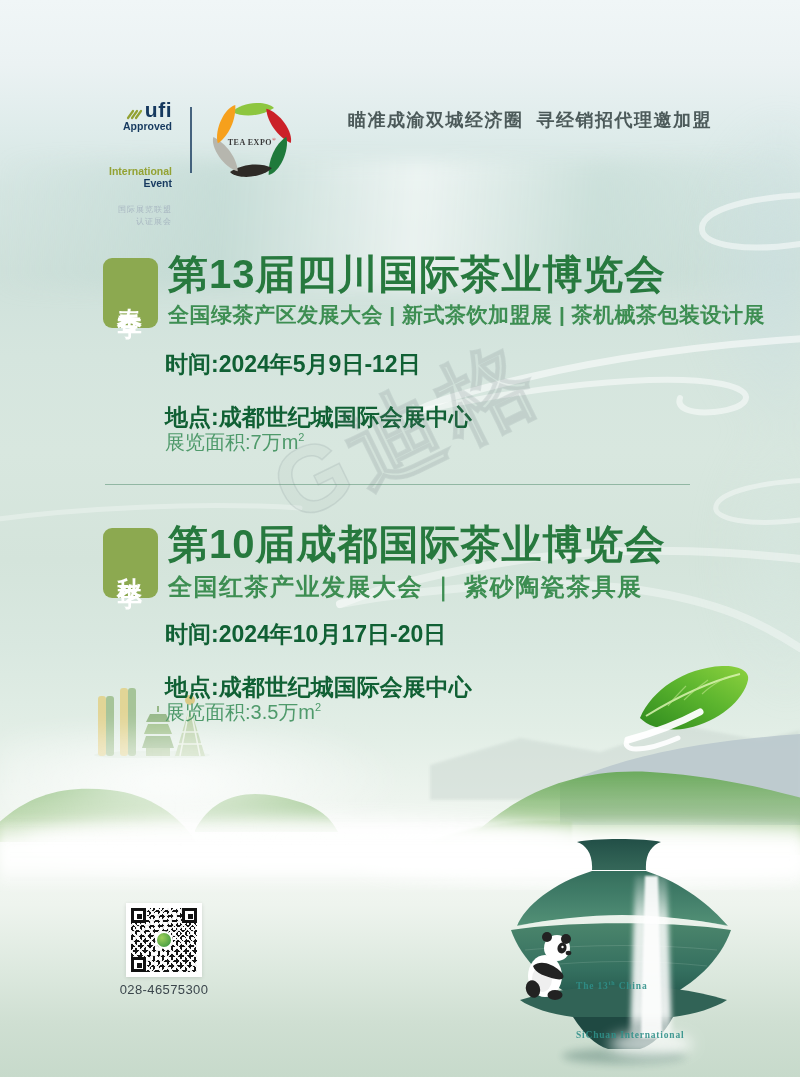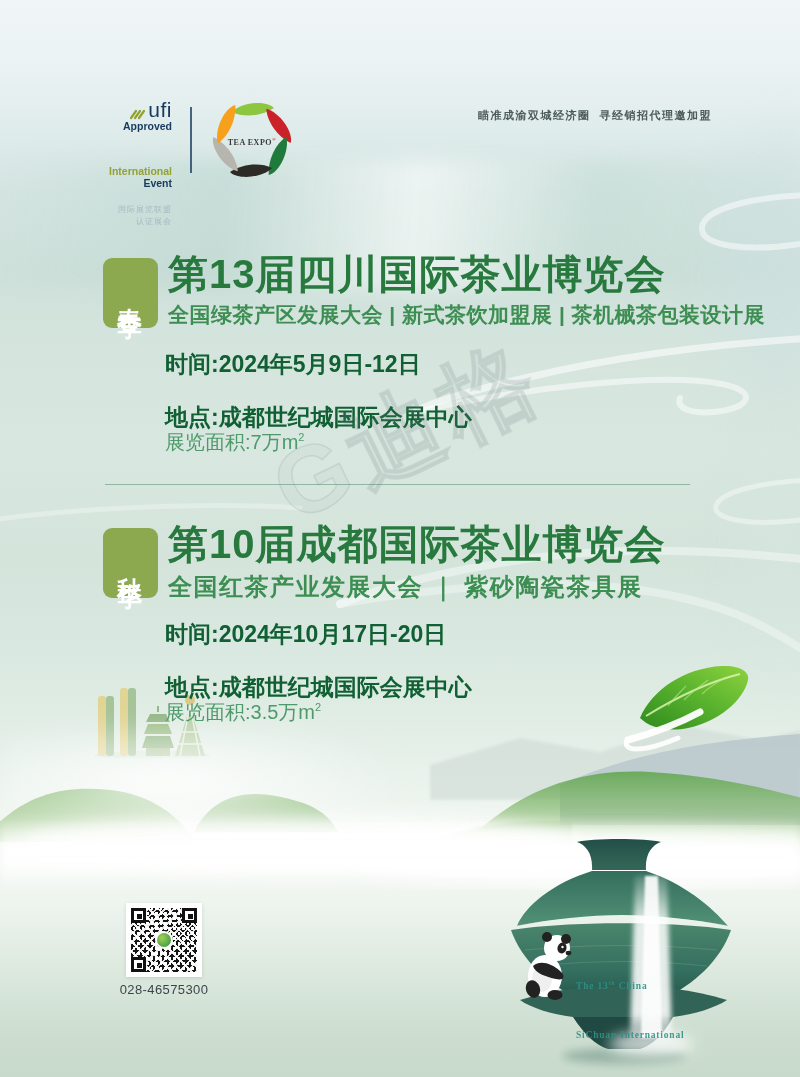--- a/index.html
+++ b/index.html
@@ -15,31 +15,31 @@
   .wash-right{right:0;top:120px;width:260px;height:620px;filter:blur(14px);
     background:radial-gradient(60% 40% at 100% 25%,rgba(203,223,225,.7),transparent 70%),
                radial-gradient(50% 35% at 100% 70%,rgba(214,231,225,.6),transparent 70%);}
   .swirls{position:absolute;left:0;top:0;}
   .watermark{position:absolute;left:252px;top:438px;font-size:94px;font-weight:700;letter-spacing:8px;
     transform:rotate(-26deg);transform-origin:left top;color:rgba(120,135,138,.05);
     -webkit-text-stroke:1.5px rgba(105,120,125,.15);white-space:pre;}
   
   .ufi{position:absolute;left:106px;top:101px;width:66px;text-align:right;line-height:1.22;}
   .ufi-brand-row{display:flex;align-items:flex-end;justify-content:flex-end;gap:2px;}
-  .ufi-brand{font-size:21px;font-weight:400;color:#16395f;letter-spacing:.5px;line-height:.9;}
+  .ufi-brand{font-size:21px;font-weight:700;color:#16395f;letter-spacing:.5px;line-height:.9;}
   .ufi-line{font-size:10.5px;font-weight:700;}
   .navy{color:#16395f;} .olive{color:#93a233;margin-top:32px;}
   .ufi-cn{margin-top:14px;font-size:8px;line-height:1.5;color:#a9b8c2;letter-spacing:1px;}
   .hdr-divider{position:absolute;left:190px;top:107px;width:2px;height:66px;background:#2a4a6b;opacity:.85;}
   .tea-logo{position:absolute;left:206px;top:98px;width:92px;height:88px;}
   .tea-logo-text{position:absolute;left:50%;top:50%;transform:translate(-50%,-50%);
     font-family:"Liberation Serif","DejaVu Serif",serif;font-size:8px;font-weight:700;
     color:#3a3a3a;letter-spacing:.5px;white-space:nowrap;}
   .tea-logo-text .reg{color:#cb2128;font-size:5px;vertical-align:super;}
-  .slogan{position:absolute;right:88px;top:108px;font-size:11px;font-weight:600;color:#4c5a5a;
+  .slogan{position:absolute;right:88px;top:108px;font-size:18px;font-weight:600;color:#4c5a5a;
     letter-spacing:1.5px;white-space:pre;}
   
   .expo{position:absolute;left:103px;width:620px;height:230px;}
   .spring{top:255px;} .autumn{top:525px;}
   .badge{position:absolute;left:0;top:3px;width:55px;height:70px;background:#8ca950;border-radius:9px;
     color:#fff;font-size:25px;font-weight:700;writing-mode:vertical-rl;text-orientation:upright;
     letter-spacing:5px;display:flex;align-items:center;justify-content:center;}
   .title{position:absolute;left:65px;top:-8px;margin:0;font-size:40px;font-weight:900;
     color:#27793e;letter-spacing:1px;white-space:nowrap;}
   .subtitle{position:absolute;left:65px;top:46px;font-size:21px;font-weight:700;color:#3d8e52;

